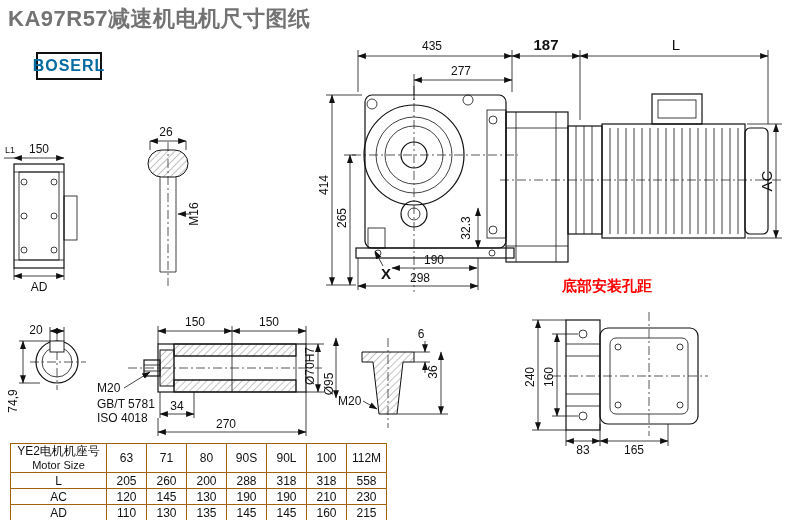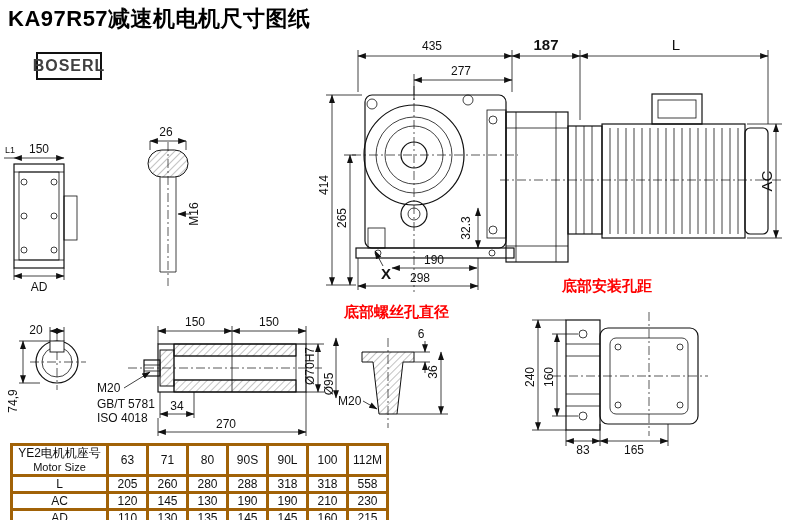--- a/index.html
+++ b/index.html
@@ -1,49 +1,48 @@
 <!DOCTYPE html>
 <html><head>
 <meta charset="utf-8">
 <style>
   * { margin:0; padding:0; box-sizing:border-box; }
   html,body { width:800px; height:520px; background:#fff; font-family:"Liberation Sans",sans-serif; }
   .page { position:relative; width:800px; height:520px; overflow:hidden; background:#fff; color:#111; }
-  .title { position:absolute; left:8px; top:4px; font-size:22px; font-weight:bold; color:#000000; letter-spacing:0.5px; white-space:nowrap; }
+  .title { position:absolute; left:8px; top:4px; font-size:22px; font-weight:bold; color:#737373; letter-spacing:0.5px; white-space:nowrap; }
   .logo { position:absolute; left:36px; top:52px; width:66px; height:28px; border:2px solid #111;
           display:flex; align-items:center; justify-content:center; font-weight:bold; font-size:16px;
-          letter-spacing:1px; color:#404040; background:#fff; }
+          letter-spacing:1px; color:#0369a1; background:#fff; }
   .red-label { position:absolute; color:#fe0000; font-weight:bold; font-size:15px; white-space:nowrap; }
   svg.drawing { position:absolute; left:0; top:0; }
   svg text { font-family:"Liberation Sans",sans-serif; font-size:12px; fill:#111; }
   svg text.big { font-size:15px; font-weight:bold; }
   svg text.lg  { font-size:15px; }
   svg text.sm  { font-size:9px; }
   .ol { fill:none; stroke:#111; stroke-width:1.2; }
   .th { fill:none; stroke:#111; stroke-width:0.8; }
   .dim { fill:none; stroke:#111; stroke-width:0.8; }
   .cl { fill:none; stroke:#111; stroke-width:0.7; stroke-dasharray:9 3 2 3; }
   .hatched { fill:url(#hatch); stroke:#111; stroke-width:1; }
   table.spec { position:absolute; left:10px; top:443px; border-collapse:collapse; font-size:12px;
                table-layout:fixed; background:#fff; }
-  table.spec td { border:3px solid #a16207; text-align:center; padding:0; height:16px; }
+  table.spec td { border:1px solid #a16207; text-align:center; padding:0; height:16px; }
   table.spec td.hdr { width:96px; }
   table.spec td.col { width:40px; }
   table.spec .cn { font-size:12px; line-height:15px; }
   table.spec .en { font-family:Liberation Sans, sans-serif; font-size:11px; line-height:13px; }
 </style>
 </head>
 <body>
 
 <div class="page">
 
   <div class="title">KA97R57减速机电机尺寸图纸</div>
   <div class="logo">BOSERL</div>
 
-  <div class="red-label" style="left:344px; top:303px;">底部螺丝孔直径</div>
   <div class="red-label" style="left:562px; top:277px;">底部安装孔距</div>
 
   <svg class="drawing" width="800" height="520" viewBox="0 0 800 520">
     <defs>
       <marker id="ar" viewBox="0 0 10 8" markerWidth="9" markerHeight="7" refX="9" refY="4" orient="auto-start-reverse" markerUnits="userSpaceOnUse">
         <path d="M0,0.6 L9.5,4 L0,7.4 Z" fill="#111"></path>
       </marker>
       <pattern id="hatch" width="5" height="5" patternUnits="userSpaceOnUse" patternTransform="rotate(45)">
         <line x1="0" y1="0" x2="0" y2="5" stroke="#111" stroke-width="0.5"></line>
       </pattern>
@@ -296,21 +295,21 @@
       <td class="col">80</td>
       <td class="col">90S</td>
       <td class="col">90L</td>
       <td class="col">100</td>
       <td class="col">112M</td>
     </tr>
     <tr>
       <td>L</td>
       <td>205</td>
       <td>260</td>
-      <td>280</td>
+      <td>200</td>
       <td>288</td>
       <td>318</td>
       <td>318</td>
       <td>558</td>
     </tr>
     <tr>
       <td>AC</td>
       <td>120</td>
       <td>145</td>
       <td>130</td>

